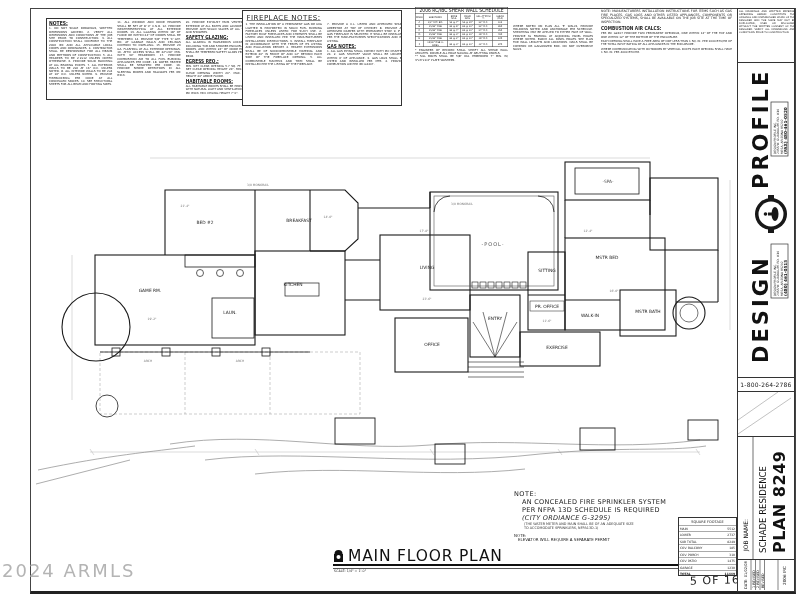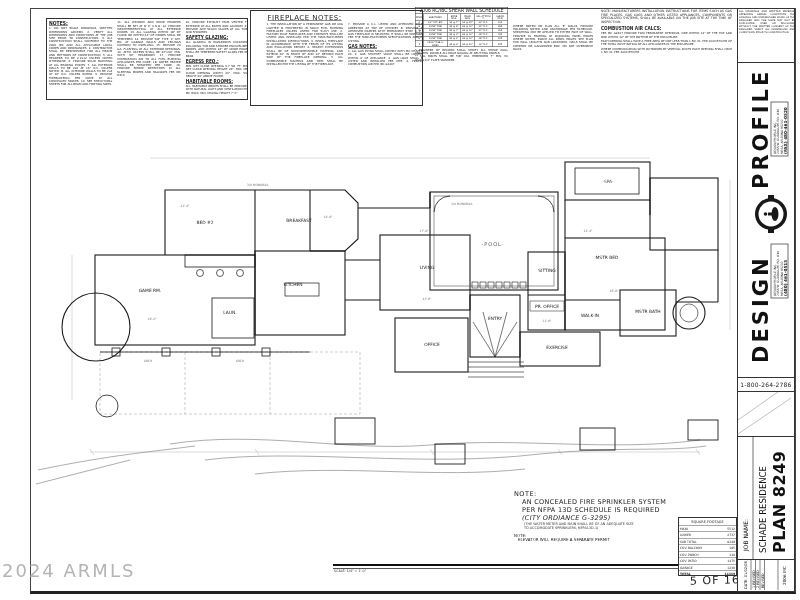--- a/index.html
+++ b/index.html
@@ -62,21 +62,21 @@
           <div class="micro">ALL GLAZING IN HAZARDOUS LOCATIONS INCLUDING TUB AND SHOWER ENCLOSURES, DOORS, AND WITHIN 24" OF DOOR EDGES SHALL BE TEMPERED SAFETY GLASS PER IRC R308.</div>
           <div class="microhead">EGRESS REQ.:</div>
           <div class="micro">MIN. NET CLEAR OPENING 5.7 SQ. FT. MIN. NET CLEAR OPENING HEIGHT 24". MIN. NET CLEAR OPENING WIDTH 20". MAX. SILL HEIGHT 44" ABOVE FLOOR.</div>
           <div class="microhead">HABITABLE ROOMS:</div>
           <div class="micro">ALL HABITABLE ROOMS SHALL BE PROVIDED WITH NATURAL LIGHT AND VENTILATION PER IRC R303. MIN. CEILING HEIGHT 7'-0".</div>
         </div>
       </div>
     </div>
   </div>
 
-  <div class="abs boxed shrinkwrap" style="left:250px;top:10px;width:158px;height:94px;border-width:1.2px;padding-left:13px;">
+  <div class="abs boxed shrinkwrap" style="left:242px;top:10px;width:158px;height:94px;border-width:1.2px;">
     <div class="shrink" style="padding:2px 5px;">
       <div class="fp-title">FIREPLACE NOTES:</div>
       <div class="cols">
         <div class="col">
           <div class="micro">1. THE INSTALLATION OF A PERMANENT GAS OR LOG LIGHTER IS PROHIBITED IN SOLID FUEL BURNING FIREPLACES UNLESS LISTED FOR SUCH USE. 2. FACTORY BUILT FIREPLACES AND CHIMNEYS SHALL BE LISTED AND INSTALLED PER THE MANUFACTURERS INSTALLATION INSTRUCTIONS. 3. INSTALL FIREPLACE IN ACCORDANCE WITH THE TERMS OF ITS LISTING AND EVALUATION REPORT. 4. HEARTH EXTENSIONS SHALL BE OF NONCOMBUSTIBLE MATERIAL AND EXTEND 20" IN FRONT OF AND 12" BEYOND EACH SIDE OF THE FIREPLACE OPENING. 5. ALL COMBUSTIBLE MANTELS AND TRIM SHALL BE INSTALLED PER THE LISTING OF THE FIREPLACE.</div>
         </div>
         <div class="col">
           <div class="micro">7. PROVIDE A U.L. LISTED AND APPROVED SPARK ARRESTOR AT TOP OF CHIMNEY. 8. PROVIDE AN APPROVED DAMPER WITH PERMANENT STOP. 9. IF A GAS FIREPLACE IS SELECTED IT SHALL BE INSTALLED PER THE MANUFACTURERS SPECIFICATIONS AND ITS LISTING.</div>
           <div class="microhead">GAS NOTES:</div>
           <div class="micro">1. ALL GAS PIPING SHALL COMPLY WITH IRC CHAPTER 24. 2. GAS SHUTOFF VALVE SHALL BE LOCATED WITHIN 6' OF APPLIANCE. 3. GAS LOGS SHALL BE LISTED AND INSTALLED PER MFR. 4. PROVIDE COMBUSTION AIR PER IRC G2407.</div>
@@ -292,20 +292,28 @@
       <text x="328" y="218">14'-0"</text>
       <text x="424" y="232">17'-8"</text>
       <text x="427" y="300">23'-6"</text>
       <text x="588" y="232">12'-4"</text>
       <text x="614" y="292">16'-0"</text>
       <text x="152" y="320">19'-2"</text>
       <text x="547" y="322">11'-6"</text>
     </g>
   </svg>
 
+  <div class="abs" style="left:333px;top:547px;display:flex;align-items:center;gap:4px;">
+    <svg width="11" height="13" viewBox="0 0 11 13">
+      <rect x="1" y="4" width="9" height="8" fill="#111"></rect>
+        <circle cx="5.5" cy="4" r="4" fill="#111"></circle>
+        <circle cx="5.5" cy="7" r="2" fill="#fff"></circle>
+    </svg>
+    <span class="ptitle">MAIN FLOOR PLAN</span>
+  </div>
   <div class="abs" style="left:333px;top:564px;width:382px;height:2.2px;background:#111;"></div>
   <div class="abs" style="left:333px;top:567.6px;width:382px;height:0.7px;background:#555;"></div>
   <div class="abs shrinkwrap" style="left:334px;top:569px;width:90px;height:8px;">
     <div class="shrink" style="font-size:6.6px;color:#333;">SCALE: 1/4" = 1'-0"</div>
   </div>
 
   <div class="abs" style="left:514px;top:490px;width:178px;">
     <div class="spr-label">NOTE:</div>
     <div class="spr-line">AN CONCEALED FIRE SPRINKLER SYSTEM</div>
     <div class="spr-line">PER NFPA 13D SCHEDULE IS REQUIRED</div>

